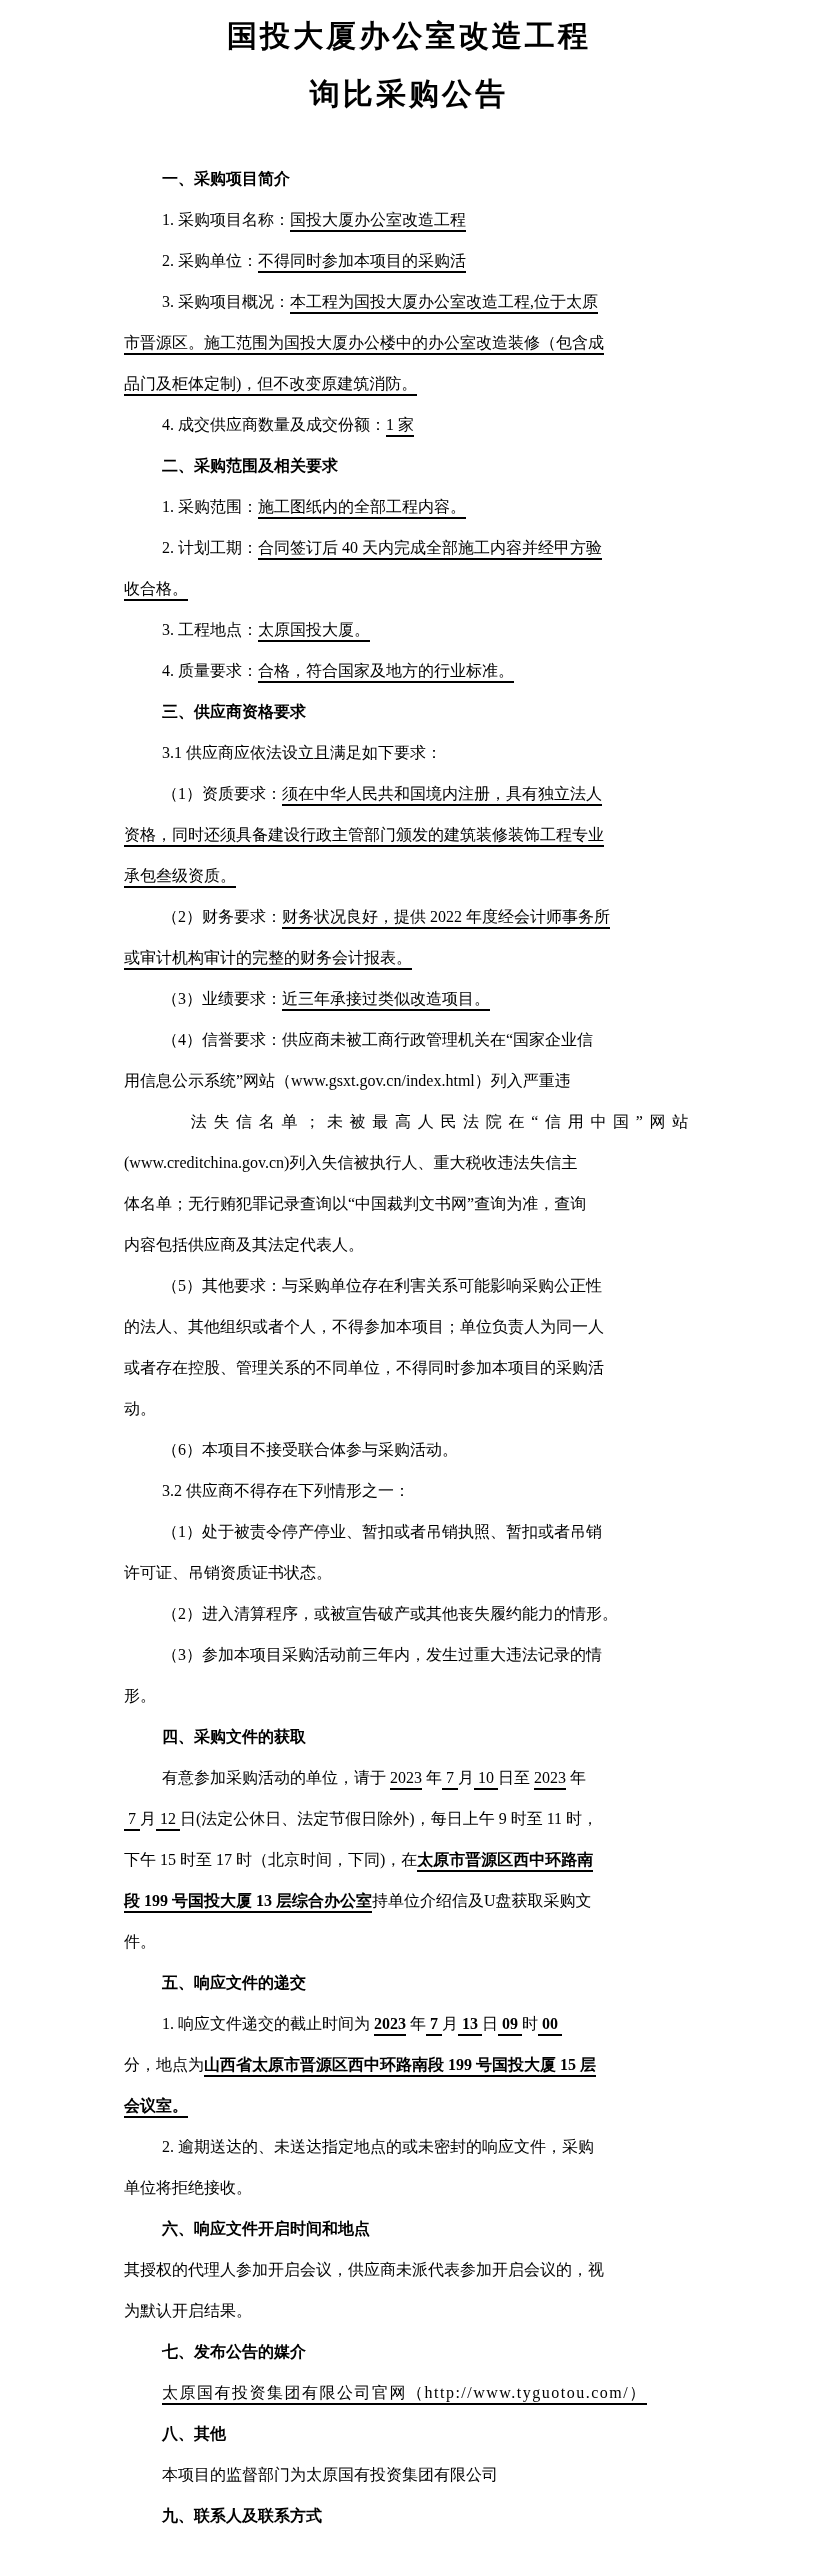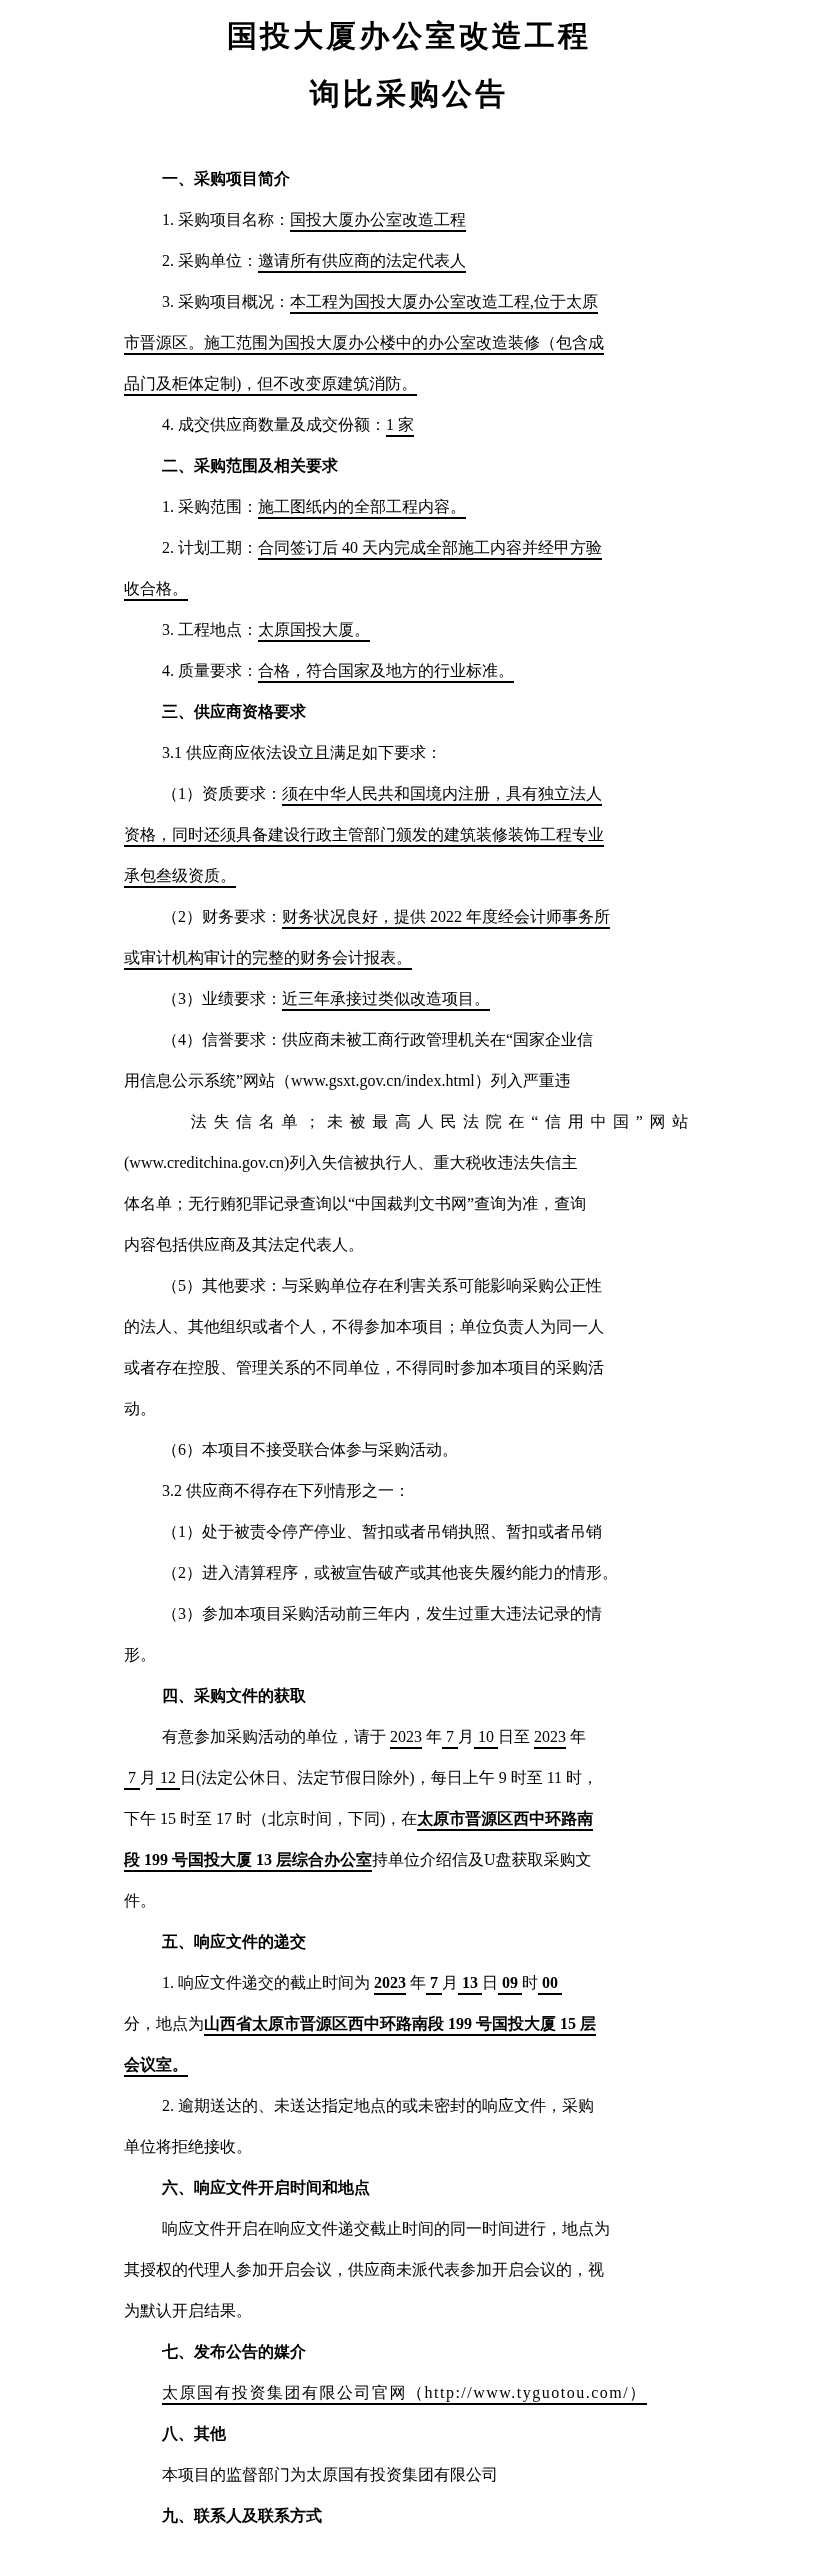--- a/index.html
+++ b/index.html
@@ -52,21 +52,21 @@
 <body>
 
 <div class="page">
   <div class="title-block">
     <div class="title-line">国投大厦办公室改造工程</div>
     <div class="title-line">询比采购公告</div>
   </div>
   <div class="doc-body" id="doc-body">
       <div class="ln heading indent"><span class="seg">一、采购项目简介</span></div>
       <div class="ln indent"><span class="seg">1. 采购项目名称：</span><span class="seg u">国投大厦办公室改造工程</span></div>
-      <div class="ln indent"><span class="seg">2. 采购单位：</span><span class="seg u">邀请所有供应商的法定代表人</span></div>
+      <div class="ln indent"><span class="seg">2. 采购单位：</span><span class="seg u">不得同时参加本项目的采购活</span></div>
       <div class="ln indent"><span class="seg">3. 采购项目概况：</span><span class="seg u">本工程为国投大厦办公室改造工程,位于太原</span></div>
       <div class="ln"><span class="seg u">市晋源区。施工范围为国投大厦办公楼中的办公室改造装修（包含成</span></div>
       <div class="ln"><span class="seg u">品门及柜体定制)，但不改变原建筑消防。</span></div>
       <div class="ln indent"><span class="seg">4. 成交供应商数量及成交份额：</span><span class="seg u">1 家</span></div>
       <div class="ln heading indent"><span class="seg">二、采购范围及相关要求</span></div>
       <div class="ln indent"><span class="seg">1. 采购范围：</span><span class="seg u">施工图纸内的全部工程内容。</span></div>
       <div class="ln indent"><span class="seg">2. 计划工期：</span><span class="seg u">合同签订后 40 天内完成全部施工内容并经甲方验</span></div>
       <div class="ln"><span class="seg u">收合格。</span></div>
       <div class="ln indent"><span class="seg">3. 工程地点：</span><span class="seg u">太原国投大厦。</span></div>
       <div class="ln indent"><span class="seg">4. 质量要求：</span><span class="seg u">合格，符合国家及地方的行业标准。</span></div>
@@ -84,37 +84,37 @@
       <div class="ln"><span class="seg">(www.creditchina.gov.cn)列入失信被执行人、重大税收违法失信主</span></div>
       <div class="ln"><span class="seg">体名单；无行贿犯罪记录查询以“中国裁判文书网”查询为准，查询</span></div>
       <div class="ln"><span class="seg">内容包括供应商及其法定代表人。</span></div>
       <div class="ln indent"><span class="seg">（5）其他要求：与采购单位存在利害关系可能影响采购公正性</span></div>
       <div class="ln"><span class="seg">的法人、其他组织或者个人，不得参加本项目；单位负责人为同一人</span></div>
       <div class="ln"><span class="seg">或者存在控股、管理关系的不同单位，不得同时参加本项目的采购活</span></div>
       <div class="ln"><span class="seg">动。</span></div>
       <div class="ln indent"><span class="seg">（6）本项目不接受联合体参与采购活动。</span></div>
       <div class="ln indent"><span class="seg">3.2 供应商不得存在下列情形之一：</span></div>
       <div class="ln indent"><span class="seg">（1）处于被责令停产停业、暂扣或者吊销执照、暂扣或者吊销</span></div>
+      <div class="ln"><span class="seg">许可证、吊销资质证书状态。</span></div>
       <div class="ln indent"><span class="seg">（2）进入清算程序，或被宣告破产或其他丧失履约能力的情形。</span></div>
       <div class="ln indent"><span class="seg">（3）参加本项目采购活动前三年内，发生过重大违法记录的情</span></div>
       <div class="ln"><span class="seg">形。</span></div>
       <div class="ln heading indent"><span class="seg">四、采购文件的获取</span></div>
       <div class="ln indent"><span class="seg">有意参加采购活动的单位，请于 </span><span class="seg u">2023</span><span class="seg"> 年</span><span class="seg u"> 7 </span><span class="seg">月</span><span class="seg u"> 10 </span><span class="seg">日至 </span><span class="seg u">2023</span><span class="seg"> 年</span></div>
       <div class="ln"><span class="seg u"> 7 </span><span class="seg">月</span><span class="seg u"> 12 </span><span class="seg">日(法定公休日、法定节假日除外)，每日上午 9 时至 11 时，</span></div>
       <div class="ln"><span class="seg">下午 15 时至 17 时（北京时间，下同)，在</span><span class="seg u b">太原市晋源区西中环路南</span></div>
       <div class="ln"><span class="seg u b">段 199 号国投大厦 13 层综合办公室</span><span class="seg">持单位介绍信及U盘获取采购文</span></div>
       <div class="ln"><span class="seg">件。</span></div>
       <div class="ln heading indent"><span class="seg">五、响应文件的递交</span></div>
       <div class="ln indent"><span class="seg">1. 响应文件递交的截止时间为 </span><span class="seg u b">2023</span><span class="seg"> 年</span><span class="seg u b"> 7 </span><span class="seg">月</span><span class="seg u b"> 13 </span><span class="seg">日</span><span class="seg u b"> 09 </span><span class="seg">时</span><span class="seg u b"> 00 </span></div>
       <div class="ln"><span class="seg">分，地点为</span><span class="seg u b">山西省太原市晋源区西中环路南段 199 号国投大厦 15 层</span></div>
       <div class="ln"><span class="seg u b">会议室。</span></div>
       <div class="ln indent"><span class="seg">2. 逾期送达的、未送达指定地点的或未密封的响应文件，采购</span></div>
       <div class="ln"><span class="seg">单位将拒绝接收。</span></div>
       <div class="ln heading indent"><span class="seg">六、响应文件开启时间和地点</span></div>
-      <div class="ln indent"><span class="seg">响应文件开启在响应文件递交截止时间的同一时间进行，地点为</span></div>
       <div class="ln"><span class="seg">其授权的代理人参加开启会议，供应商未派代表参加开启会议的，视</span></div>
       <div class="ln"><span class="seg">为默认开启结果。</span></div>
       <div class="ln heading indent"><span class="seg">七、发布公告的媒介</span></div>
       <div class="ln indent" style="letter-spacing: 1.5px;"><span class="seg u">太原国有投资集团有限公司官网（http://www.tyguotou.com/）</span></div>
       <div class="ln heading indent"><span class="seg">八、其他</span></div>
       <div class="ln indent"><span class="seg">本项目的监督部门为太原国有投资集团有限公司</span></div>
       <div class="ln heading indent"><span class="seg">九、联系人及联系方式</span></div>
     </div>
 </div>
 

